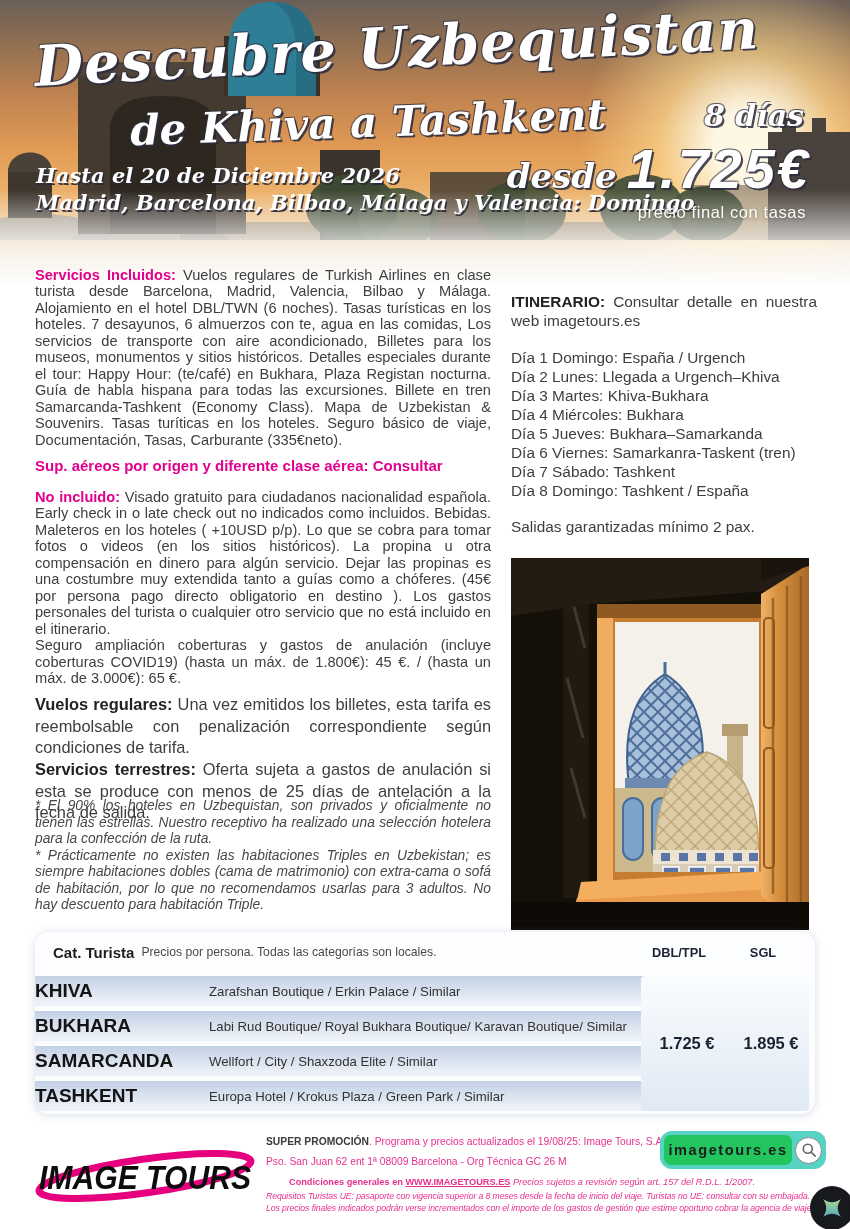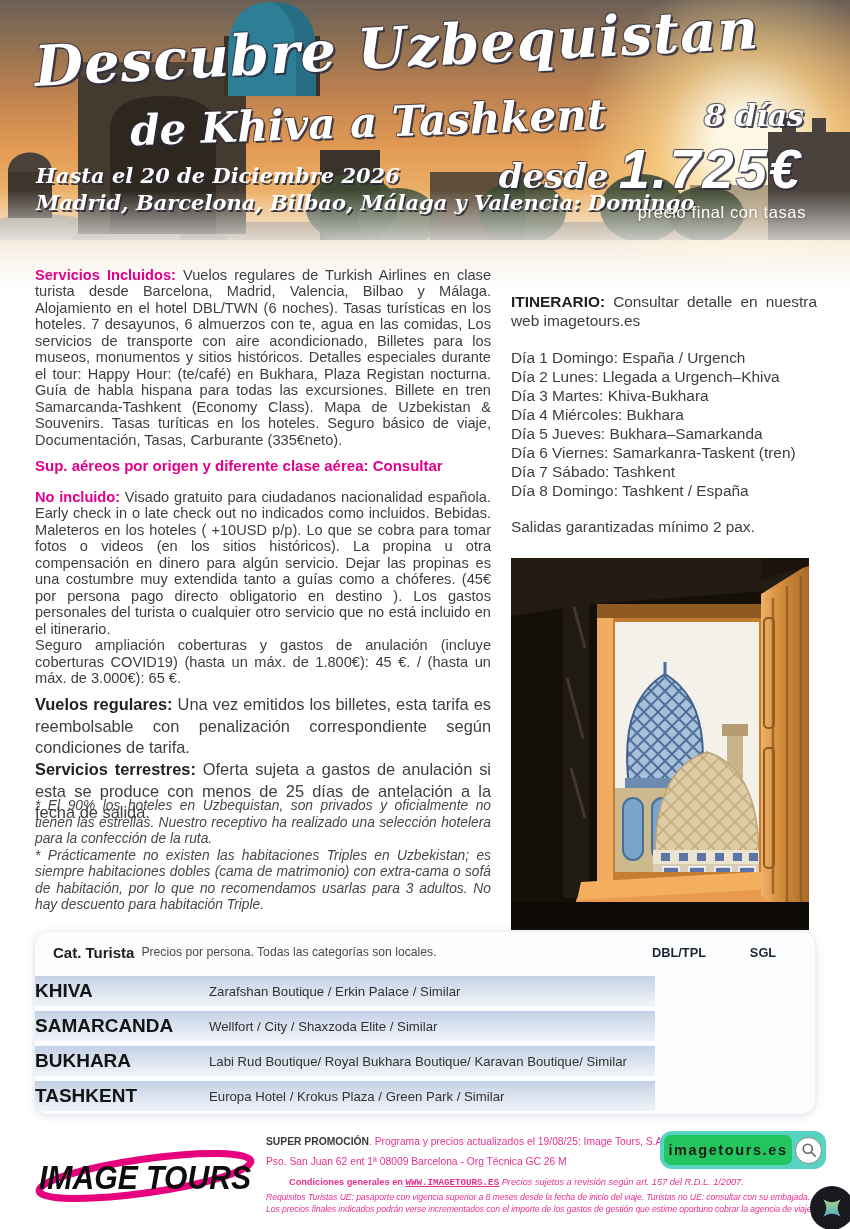--- a/index.html
+++ b/index.html
@@ -16,21 +16,21 @@
   .hero-skyline { position:absolute; left:0; top:0; }
   .hero-fade { position:absolute; left:0; right:0; top:190px; height:110px;
     background:linear-gradient(180deg, rgba(255,255,255,0) 0%, rgba(255,255,255,0.72) 48%, #ffffff 88%); }
   .script { font-family:"DejaVu Serif", serif; font-style:italic; font-weight:bold; color:#ffffff; }
   .outlined { text-shadow: 2px 2px 0 rgba(44,44,62,0.85), -1px -1px 0 rgba(44,44,62,0.55), 1px -1px 0 rgba(44,44,62,0.55), -1px 1px 0 rgba(44,44,62,0.55); }
   .hero-title { position:absolute; left:34px; top:14px; font-size:56px; letter-spacing:1px; transform:rotate(-3deg); white-space:nowrap; }
   .hero-subtitle { position:absolute; left:130px; top:98px; font-size:42px; transform:rotate(-2deg); white-space:nowrap; }
   .hero-validity { position:absolute; left:36px; top:163px; font-size:21px; white-space:nowrap; text-shadow:1.5px 1.5px 0 rgba(40,40,55,0.9); }
   .hero-departures { position:absolute; left:36px; top:190px; font-size:21px; white-space:nowrap; text-shadow:1.5px 1.5px 0 rgba(40,40,55,0.9); }
   .hero-duration { position:absolute; right:46px; top:98px; font-size:30px; white-space:nowrap; }
-  .hero-price-row { position:absolute; right:48px; top:136px; display:flex; align-items:baseline; gap:10px; white-space:nowrap; }
+  .hero-price-row { position:absolute; right:40px; top:136px; display:flex; align-items:baseline; gap:10px; white-space:nowrap; }
   .hero-desde { font-size:34px; }
   .hero-price { font-size:56px; font-family:"Liberation Sans",sans-serif; font-style:italic; font-weight:bold; color:#fff; letter-spacing:2px; }
   .hero-price-note { position:absolute; right:44px; top:203px; font-size:16.5px; color:#fdfdfd; font-weight:400; letter-spacing:0.6px; text-shadow:0 1px 3px rgba(90,70,45,0.55); }
 
   
   .col-left { position:absolute; left:35px; top:262px; width:456px; color:#3e3e3e; font-size:14.6px; line-height:1.13; text-align:justify; }
   .col-left > div { position:absolute; left:0; width:456px; }
   .magenta-b { color:#e2008c; font-weight:bold; }
   .black-b { color:#222; font-weight:bold; }
   .p-included { top:5px; }
@@ -70,21 +70,21 @@
   
   .logo-wrap { position:absolute; left:30px; top:1140px; width:230px; height:70px; }
   .footer-text { position:absolute; left:266px; top:1136px; width:545px; }
   .f-line { white-space:nowrap; overflow:visible; }
   .f1 { font-size:10.3px; margin-bottom:9px; }
   .f1 .lbl { font-weight:bold; color:#3a3a3a; }
   .pink { color:#e8308e; }
   .f2 { font-size:10.3px; margin-bottom:10px; color:#e8308e; }
   .f3 { font-size:9.2px; margin-bottom:4px; color:#e8308e; }
   .f3 .lbl { font-weight:bold;margin-left:23px; }
-  .f3 .url { font-weight:bold; text-decoration:underline; cursor:pointer;font-family:Liberation Mono, monospace; }
+  .f3 .url { font-weight:bold; text-decoration:underline; cursor:pointer; }
   .f3 .rest { font-style:italic; }
   .f45 { font-size:8.7px; font-style:italic; color:#e8308e; line-height:11.5px; letter-spacing:-0.1px; }
 
   .search-pill { position:absolute; left:660px; top:1131px; width:166px; height:38px; background:#58d2c2; border-radius:12px; display:flex; align-items:center; padding:4px; gap:3px; cursor:pointer; }
   .search-box { flex:1; height:100%; background:#22c55e; border-radius:7px; display:flex; align-items:center; justify-content:center; font-size:14.5px; font-weight:bold; letter-spacing:1.6px; color:#1c1c1c; }
   .search-btn { width:27px; height:27px; background:#ffffff; border:1.5px solid #8a8a8a; border-radius:50%; display:flex; align-items:center; justify-content:center; }
 
   .corner-icon { position:absolute; left:810px; top:1186px; width:44px; height:44px; border-radius:50%; background:#17191f; display:flex; align-items:center; justify-content:center; cursor:pointer; }
 </style>
 </head>
@@ -242,30 +242,34 @@
       <span class="spacer"></span>
       <span class="col-dbl">DBL/TPL</span>
       <span class="col-sgl">SGL</span>
     </div>
     <div class="tbl-body">
       <div class="tbl-row">
         <span class="tbl-city">KHIVA</span>
         <span class="tbl-hotels">Zarafshan Boutique / Erkin Palace / Similar</span>
       </div>
       <div class="tbl-row">
+        <span class="tbl-city">BUKHARA</span>
+        <span class="tbl-hotels">Labi Rud Boutique/ Royal Bukhara Boutique/ Karavan Boutique/ Similar</span>
+      </div>
+      <div class="tbl-row">
         <span class="tbl-city">SAMARCANDA</span>
         <span class="tbl-hotels">Wellfort / City / Shaxzoda Elite / Similar</span>
-      </div>
-      <div class="tbl-row">
-        <span class="tbl-city">BUKHARA</span>
-        <span class="tbl-hotels">Labi Rud Boutique/ Royal Bukhara Boutique/ Karavan Boutique/ Similar</span>
       </div>
       <div class="tbl-row">
         <span class="tbl-city">TASHKENT</span>
         <span class="tbl-hotels">Europa Hotel / Krokus Plaza / Green Park / Similar</span>
+      </div>
+      <div class="tbl-prices">
+        <span class="price-val price-dbl">1.725 €</span>
+        <span class="price-val price-sgl">1.895 €</span>
       </div>
     </div>
   </div>
 
   <div class="logo-wrap">
     <svg width="230" height="70" viewBox="0 0 230 70">
       <ellipse cx="115" cy="36" rx="107" ry="17" fill="none" stroke="#e6007e" stroke-width="7" transform="rotate(-8 115 36)"></ellipse>
       <text x="9" y="49" font-size="33" font-style="italic" font-weight="bold" fill="#0d0d0d" font-family="'Liberation Sans', sans-serif" textLength="212" lengthAdjust="spacingAndGlyphs">IMAGE TOURS</text>
     </svg>
   </div>

